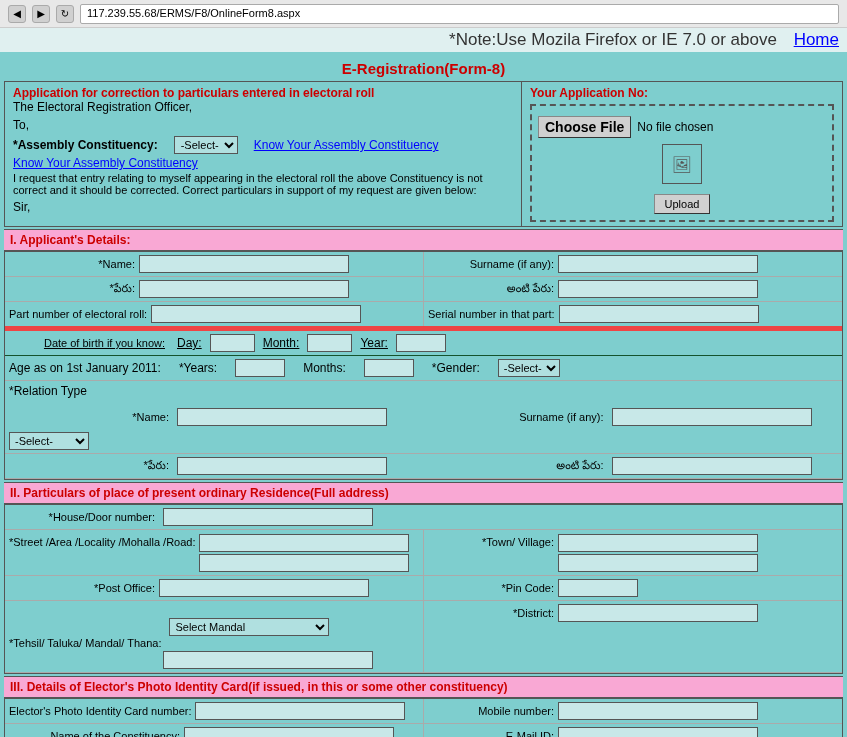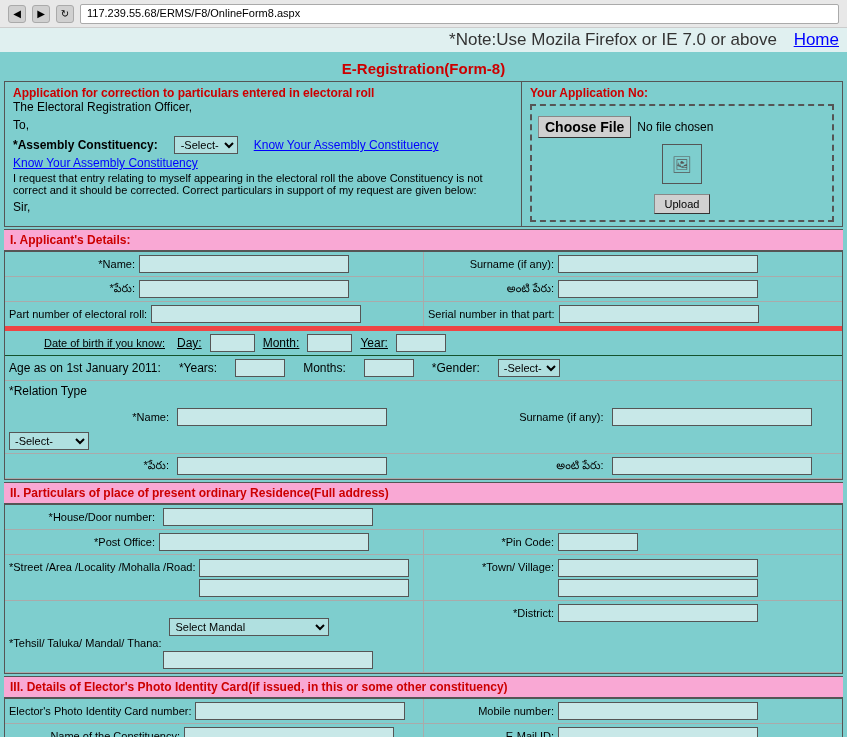--- a/index.html
+++ b/index.html
@@ -404,50 +404,50 @@
 
   <div class="main-border" style="background:#7ecece;">
 
     <div style="border-bottom:1px solid #aaa; padding:3px 4px; display:flex; align-items:center; gap:4px;">
       <span class="lbl" style="min-width:150px; text-align:right;">*House/Door number:</span>
       <input type="text" style="width: 210px;" class="input-wide">
     </div>
 
     <div class="two-col" style="border-bottom:1px solid #aaa;">
       <div class="col-left">
-        <div class="inner-row">
-          <span class="lbl" style="min-width:150px;">*Post Office:</span>
-          <input type="text" class="input-wide" style="">
-        </div>
-      </div>
-      <div class="col-right">
-        <div class="inner-row">
-          <span class="lbl">*Pin Code:</span>
-          <input type="text" class="input-medium" style="width: 80px;">
-        </div>
-      </div>
-    </div>
-
-    <div class="two-col" style="border-bottom:1px solid #aaa;">
-      <div class="col-left">
         <div class="inner-row" style="align-items:flex-start; padding-top:4px;">
           <span class="lbl" style="min-width:150px; padding-top:2px;">*Street /Area /Locality /Mohalla /Road:</span>
           <div style="display:flex; flex-direction:column; gap:2px;">
             <input type="text" class="input-wide" style="">
             <input type="text" class="input-wide" style="">
           </div>
         </div>
       </div>
       <div class="col-right">
         <div class="inner-row" style="align-items:flex-start; padding-top:4px;">
           <span class="lbl" style="padding-top:2px;">*Town/ Village:</span>
           <div style="display:flex; flex-direction:column; gap:2px;">
             <input type="text" class="input-wider" style="">
             <input type="text" class="input-wider" style="">
           </div>
+        </div>
+      </div>
+    </div>
+
+    <div class="two-col" style="border-bottom:1px solid #aaa;">
+      <div class="col-left">
+        <div class="inner-row">
+          <span class="lbl" style="min-width:150px;">*Post Office:</span>
+          <input type="text" class="input-wide" style="">
+        </div>
+      </div>
+      <div class="col-right">
+        <div class="inner-row">
+          <span class="lbl">*Pin Code:</span>
+          <input type="text" class="input-medium" style="width: 80px;">
         </div>
       </div>
     </div>
 
     <div class="two-col" style="border-bottom:1px solid #aaa;">
       <div class="col-left">
         <div style="padding:3px 4px;">
           <div style="display:flex; align-items:center; gap:4px; margin-bottom:2px;">
             <span class="lbl" style="min-width:150px;margin-top:33px;">*Tehsil/ Taluka/ Mandal/ Thana:</span>
             <select class="sel-small" style="width:160px;">

